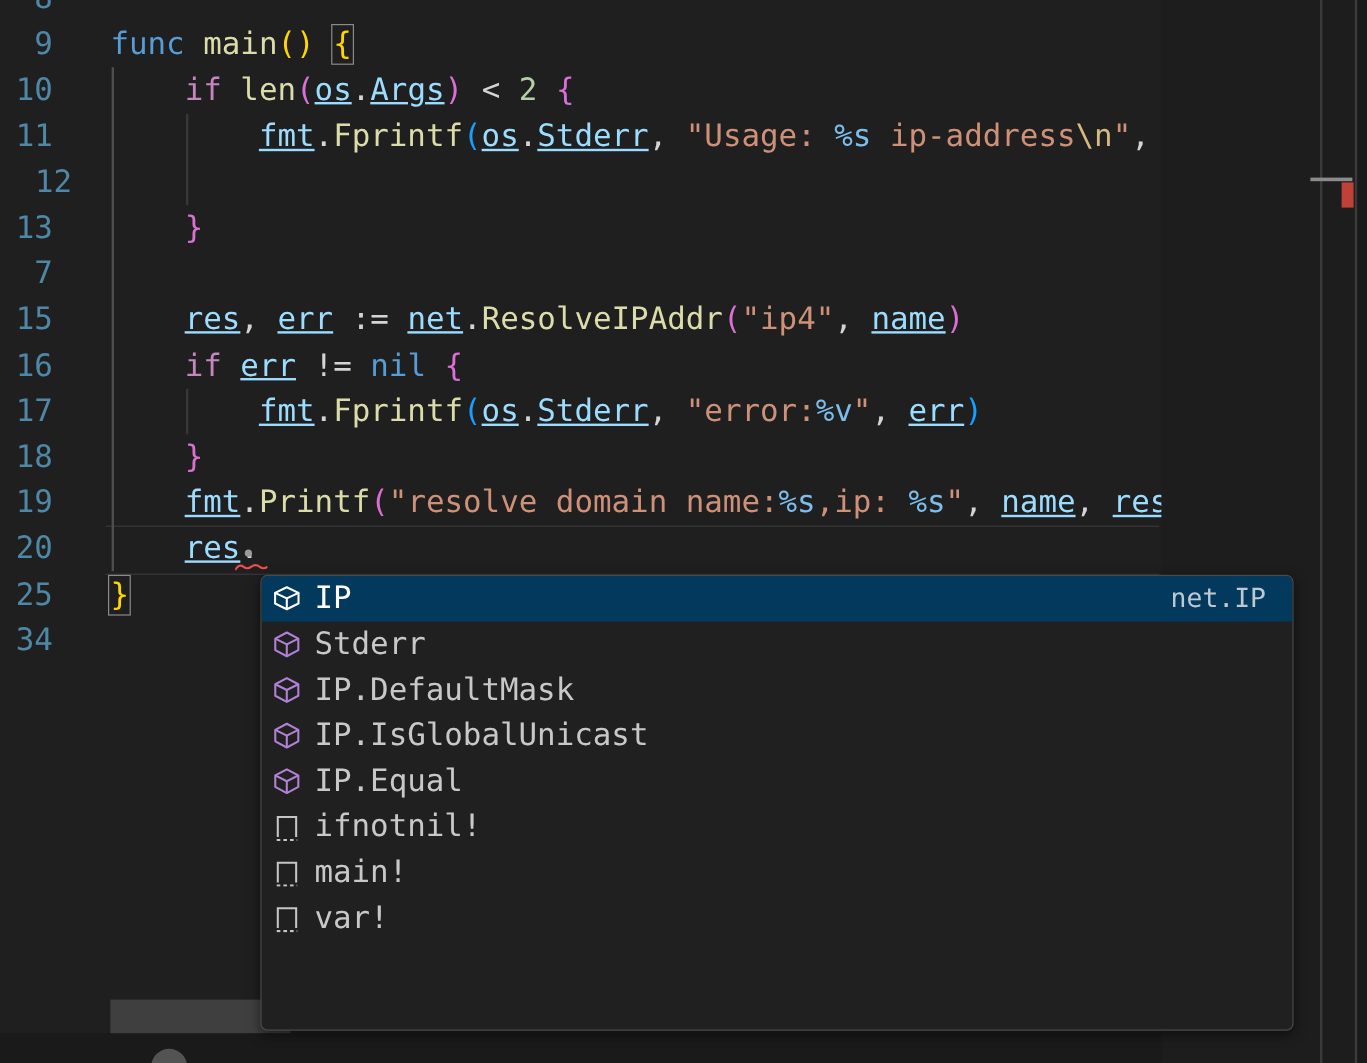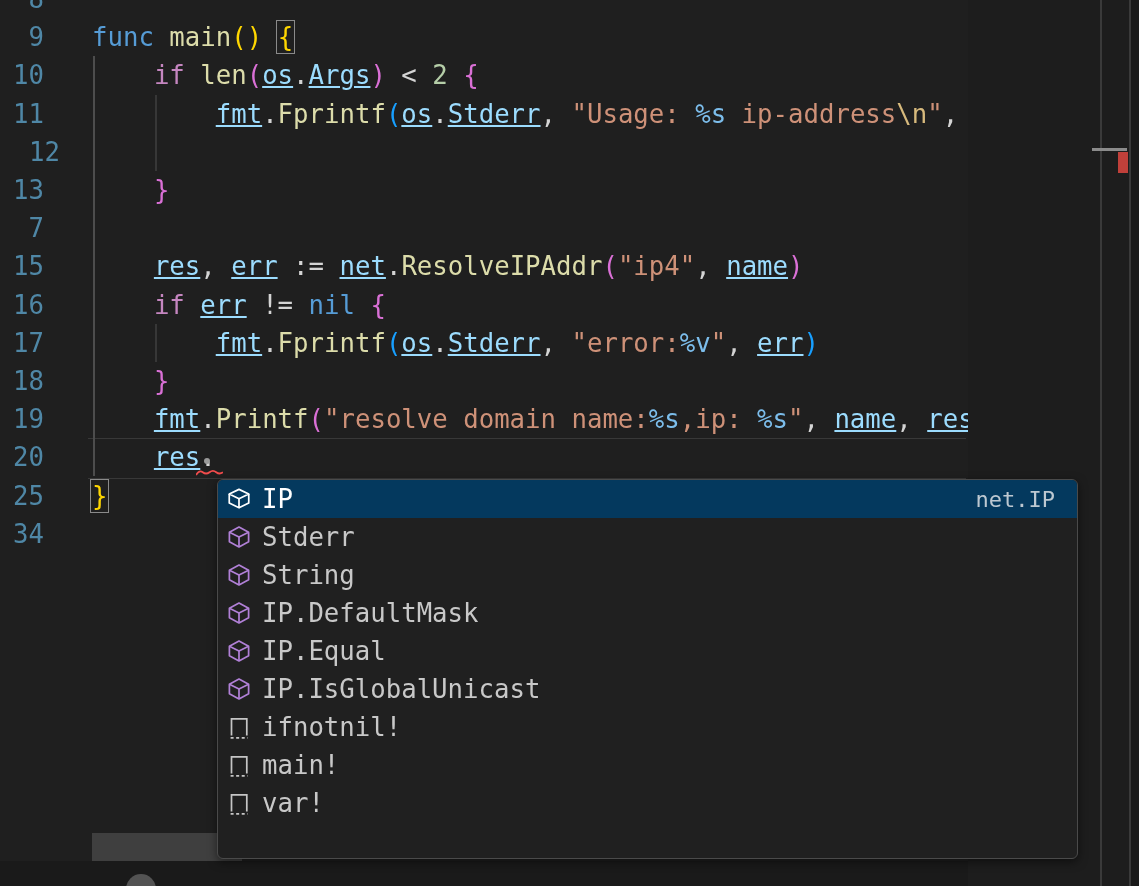--- a/index.html
+++ b/index.html
@@ -126,51 +126,41 @@
       <span class="sg-label">Stderr</span>
     </div>
     <div class="sg-row">
       <span class="sg-icon ic-method">
         <svg viewBox="0 0 16 16" fill="none" stroke="currentColor" stroke-width="1.15" stroke-linejoin="round">
           <path d="M8 1.4 L14.4 4.8 V11.2 L8 14.6 L1.6 11.2 V4.8 Z"></path>
           <path d="M1.6 4.8 L8 8 L14.4 4.8"></path>
           <path d="M8 8 V14.6"></path>
         </svg>
       </span>
-      <span class="sg-label">String</span>
-    </div>
-    <div class="sg-row">
-      <span class="sg-icon ic-method">
-        <svg viewBox="0 0 16 16" fill="none" stroke="currentColor" stroke-width="1.15" stroke-linejoin="round">
-          <path d="M8 1.4 L14.4 4.8 V11.2 L8 14.6 L1.6 11.2 V4.8 Z"></path>
-          <path d="M1.6 4.8 L8 8 L14.4 4.8"></path>
-          <path d="M8 8 V14.6"></path>
-        </svg>
-      </span>
       <span class="sg-label">IP.DefaultMask</span>
     </div>
     <div class="sg-row">
       <span class="sg-icon ic-method">
         <svg viewBox="0 0 16 16" fill="none" stroke="currentColor" stroke-width="1.15" stroke-linejoin="round">
           <path d="M8 1.4 L14.4 4.8 V11.2 L8 14.6 L1.6 11.2 V4.8 Z"></path>
           <path d="M1.6 4.8 L8 8 L14.4 4.8"></path>
           <path d="M8 8 V14.6"></path>
         </svg>
       </span>
-      <span class="sg-label">IP.Equal</span>
+      <span class="sg-label">IP.IsGlobalUnicast</span>
     </div>
     <div class="sg-row">
       <span class="sg-icon ic-method">
         <svg viewBox="0 0 16 16" fill="none" stroke="currentColor" stroke-width="1.15" stroke-linejoin="round">
           <path d="M8 1.4 L14.4 4.8 V11.2 L8 14.6 L1.6 11.2 V4.8 Z"></path>
           <path d="M1.6 4.8 L8 8 L14.4 4.8"></path>
           <path d="M8 8 V14.6"></path>
         </svg>
       </span>
-      <span class="sg-label">IP.IsGlobalUnicast</span>
+      <span class="sg-label">IP.Equal</span>
     </div>
     <div class="sg-row">
       <span class="sg-icon ic-snippet">
         <svg viewBox="0 0 16 16" fill="none" stroke="currentColor" stroke-width="1.15">
           <path d="M3 13.6 V2.6 H13.2 V13.6"></path>
           <path d="M2.4 15.3 H13.8" stroke-dasharray="2 1.7"></path>
         </svg>
       </span>
       <span class="sg-label">ifnotnil!</span>
     </div>

